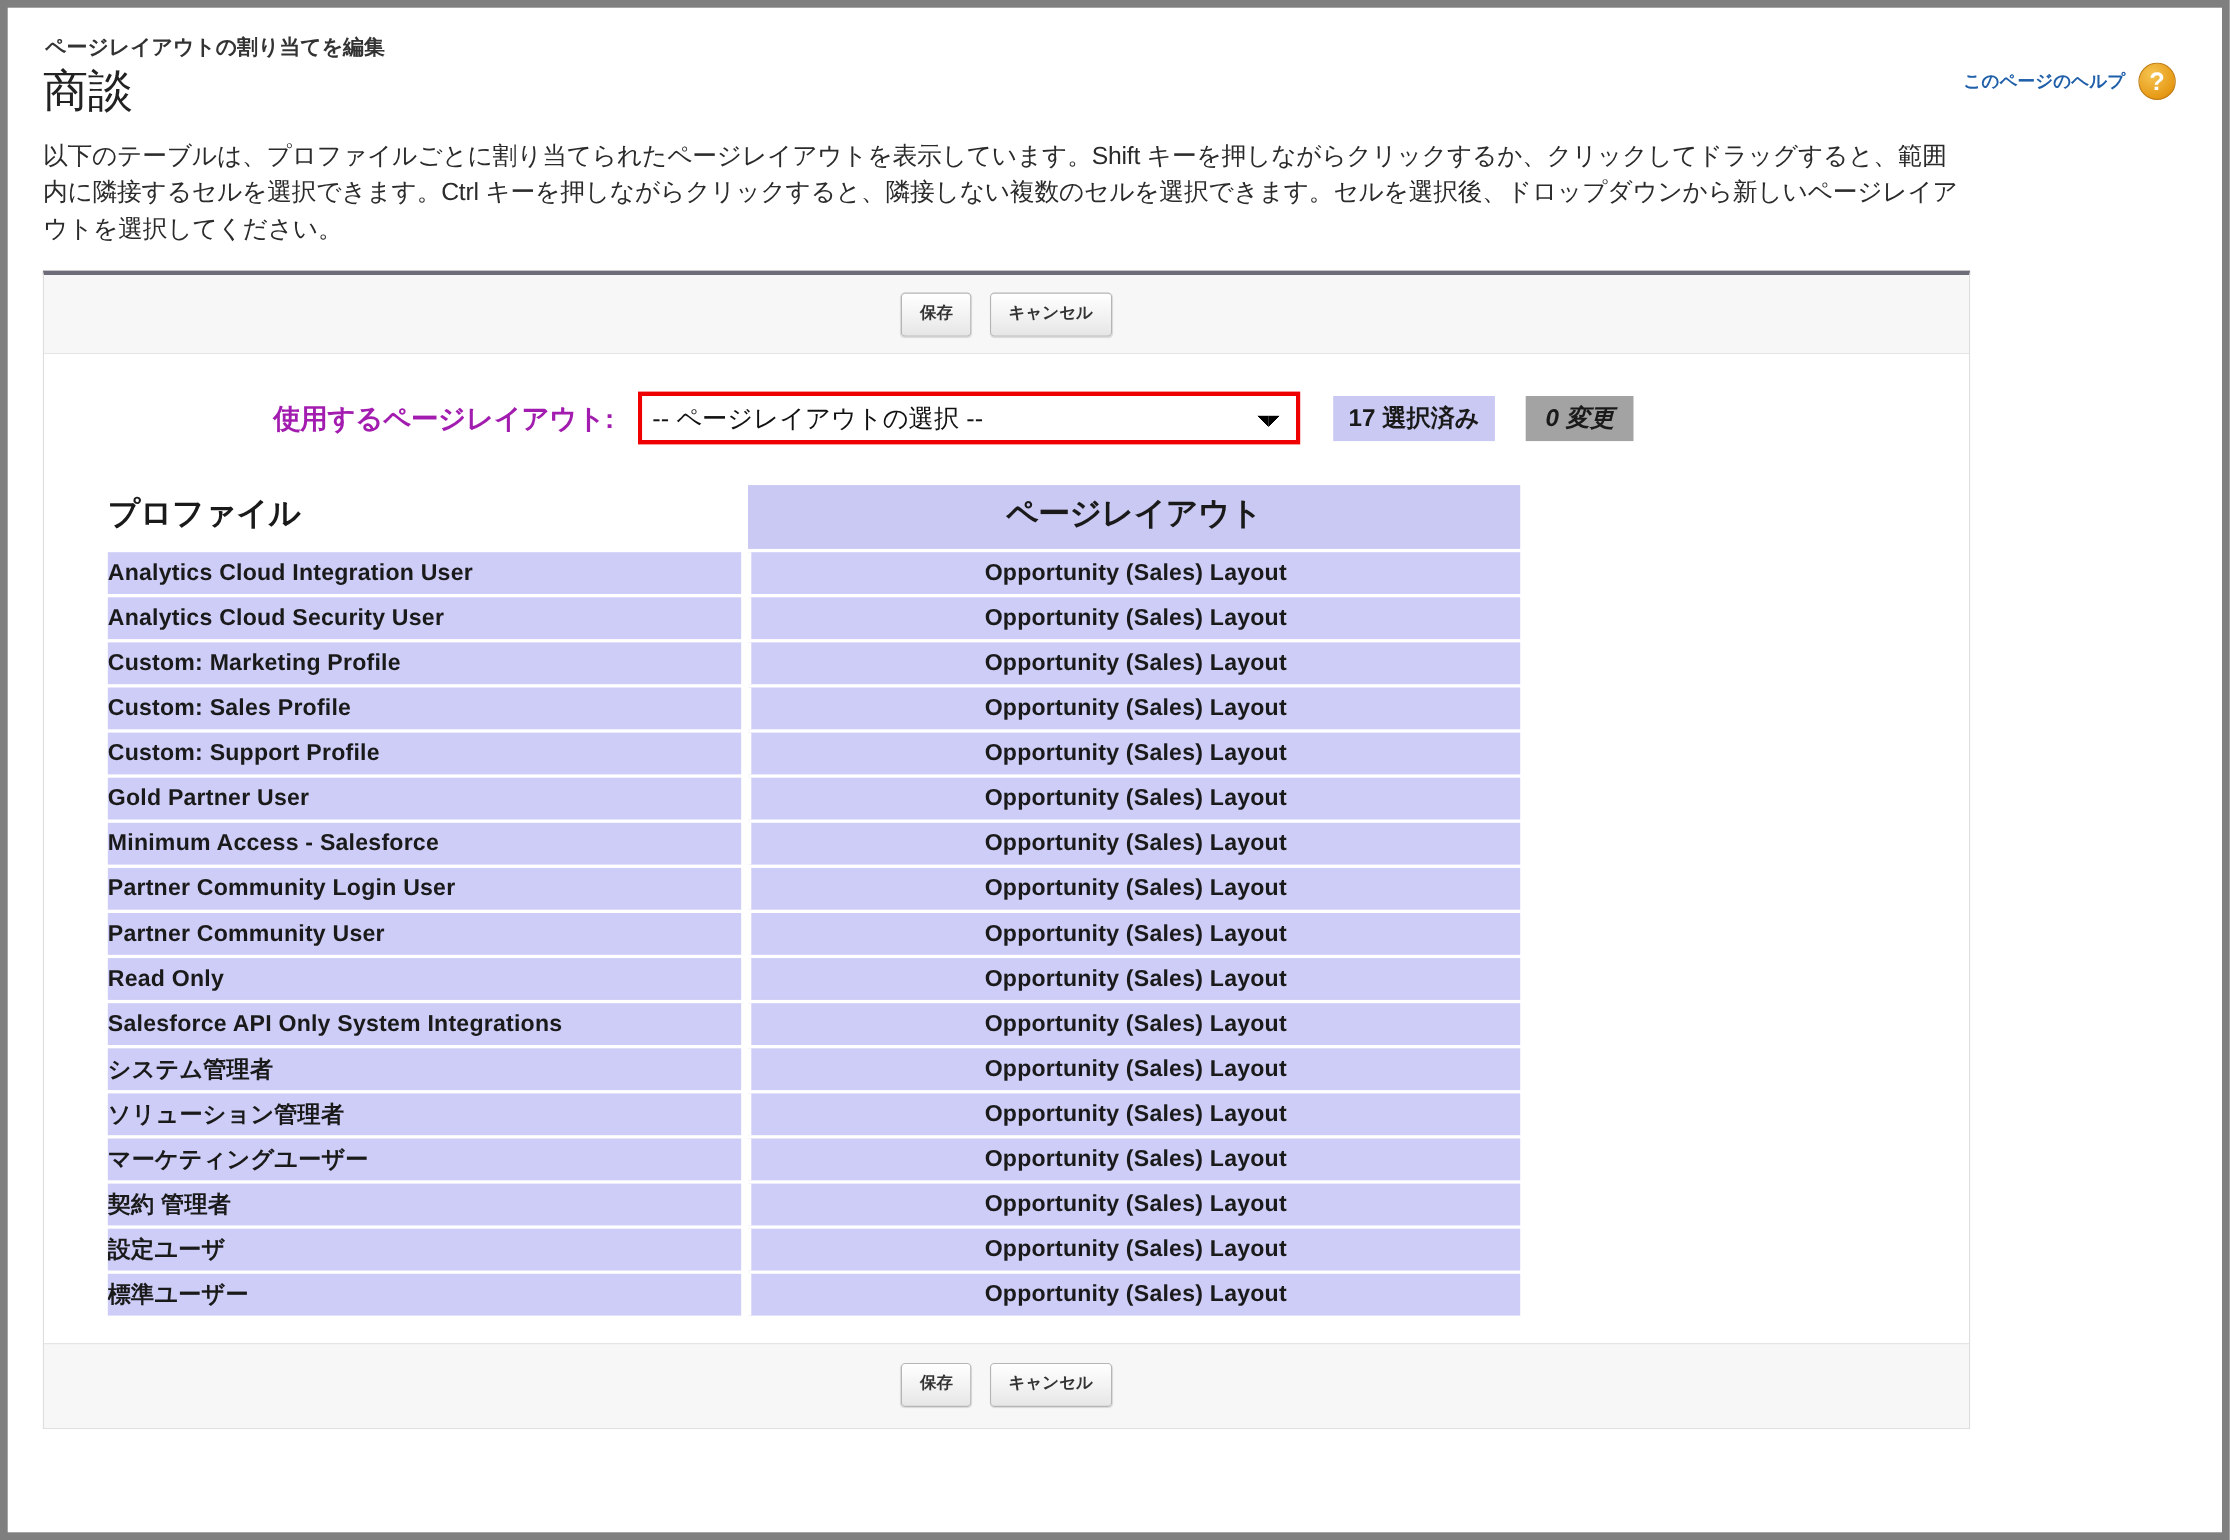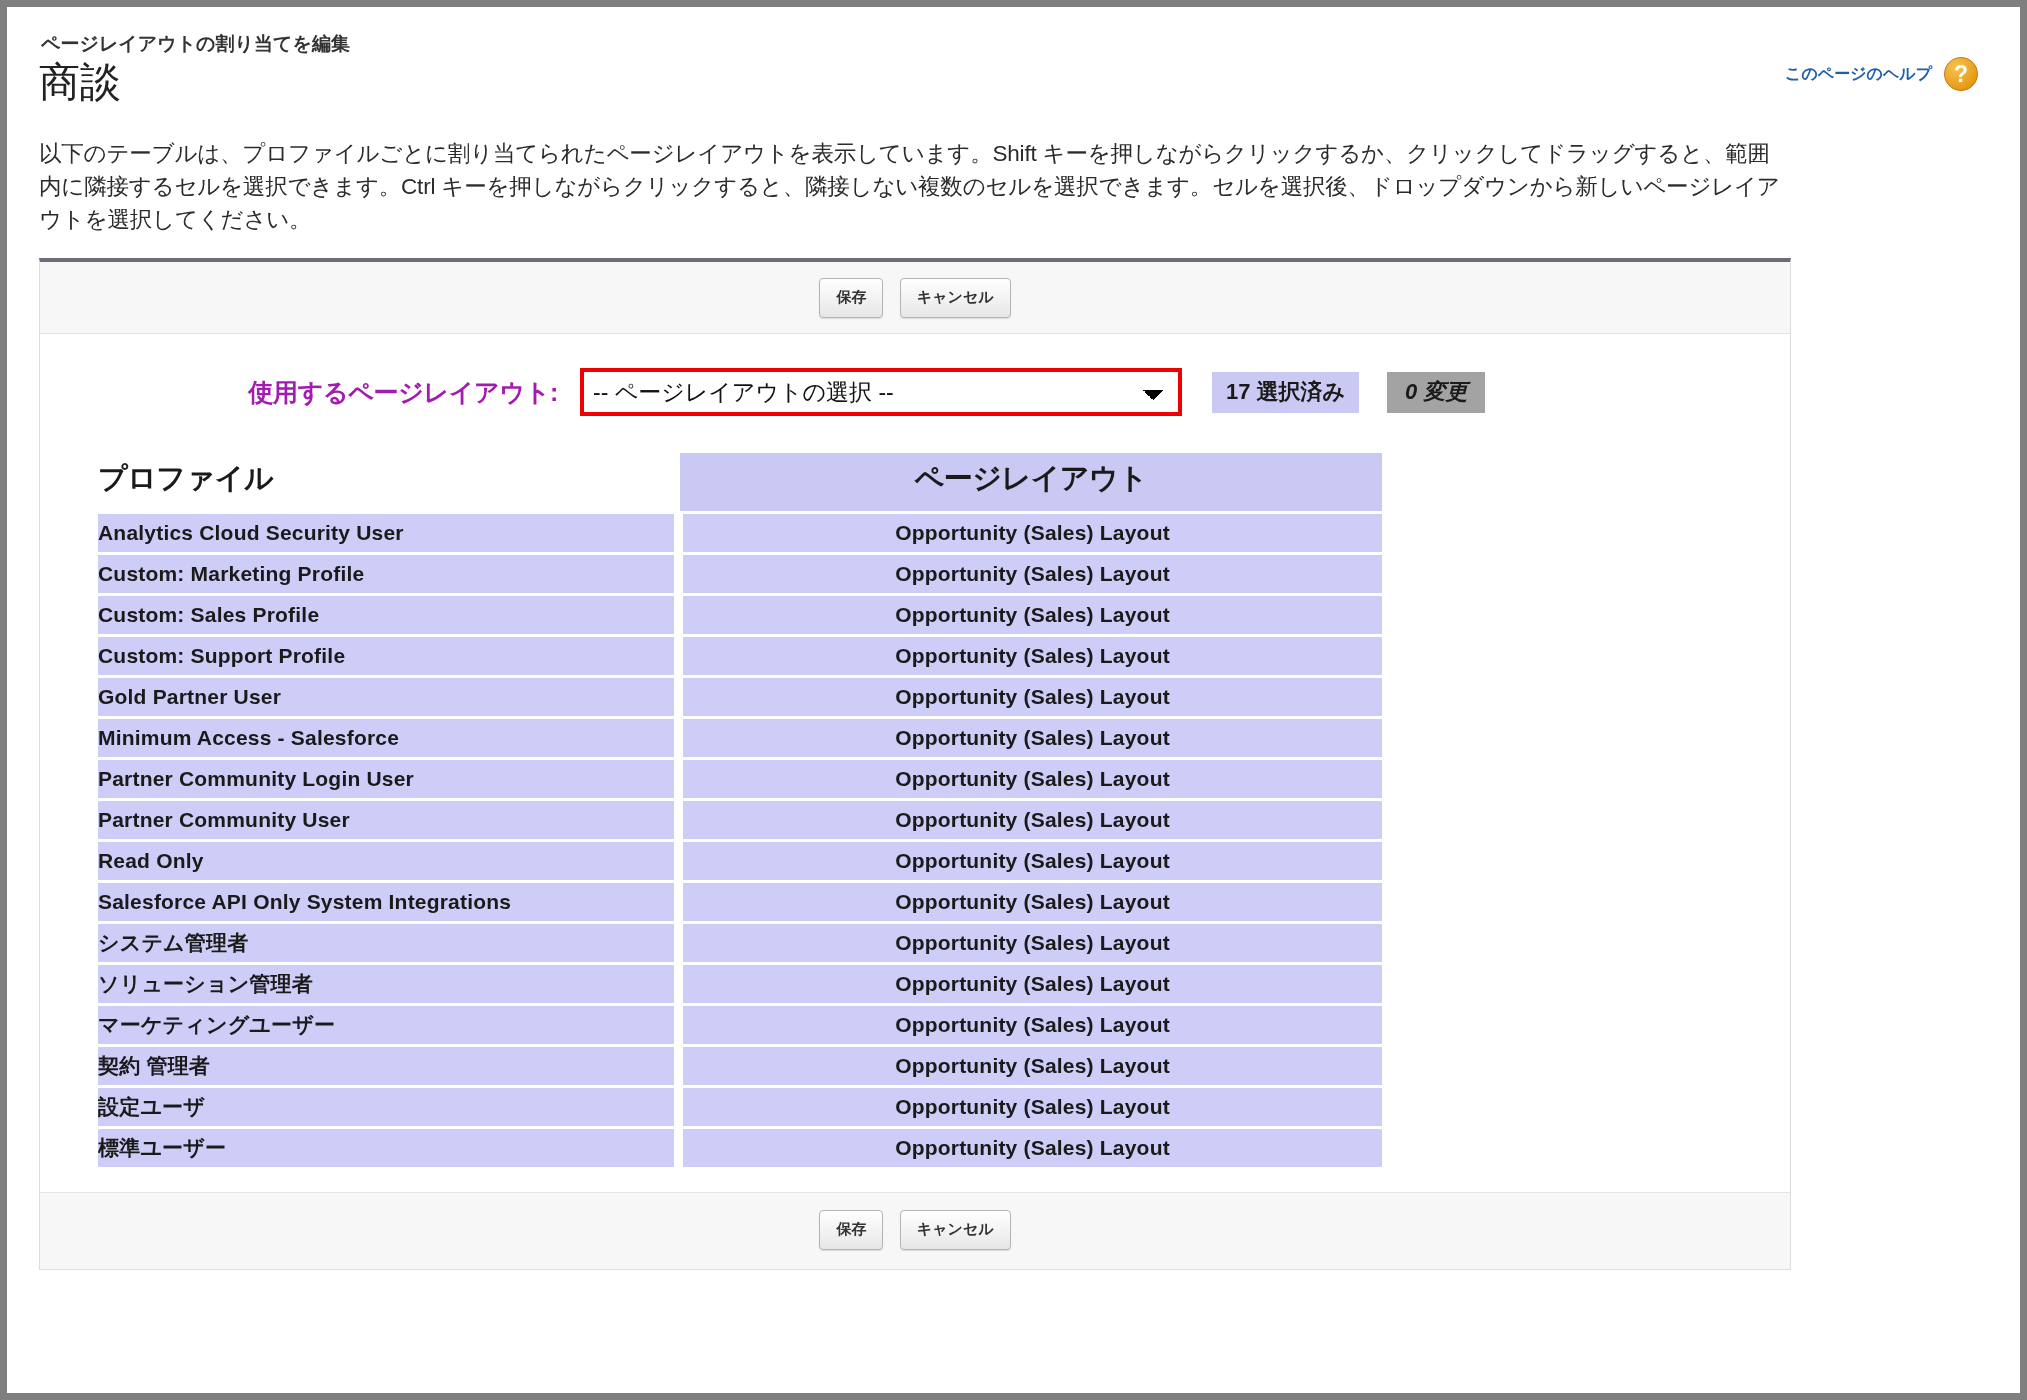--- a/index.html
+++ b/index.html
@@ -83,21 +83,21 @@
     justify-content: center;
     line-height: 1;
     box-sizing: border-box;
   }
 
   
   .desc {
     font-size: 22.5px;
     color: #2b2b2b;
     line-height: 33px;
-    margin-top: 12px;
+    margin-top: 0;
     padding-left: 2px;
     width: 1745px;
     letter-spacing: -0.2px;
   }
 
   
   .panel {
     margin-top: 22px;
     margin-left: 2px;
     width: 1752px;
@@ -299,20 +299,25 @@
             </colgroup>
             <thead>
               <tr>
                 <th class="th-profile">プロファイル</th>
                 <th class="spacer-col"></th>
                 <th class="th-layout">ページレイアウト</th>
               </tr>
             </thead>
             <tbody id="assign-body">
                 <tr>
+                  <td class="profile-cell">Analytics Cloud Integration User</td>
+                  <td style="background: rgb(255, 255, 255);"></td>
+                  <td class="layout-cell">Opportunity (Sales) Layout</td>
+                </tr>
+                <tr>
                   <td class="profile-cell">Analytics Cloud Security User</td>
                   <td style="background: rgb(255, 255, 255);"></td>
                   <td class="layout-cell">Opportunity (Sales) Layout</td>
                 </tr>
                 <tr>
                   <td class="profile-cell">Custom: Marketing Profile</td>
                   <td style="background: rgb(255, 255, 255);"></td>
                   <td class="layout-cell">Opportunity (Sales) Layout</td>
                 </tr>
                 <tr>

